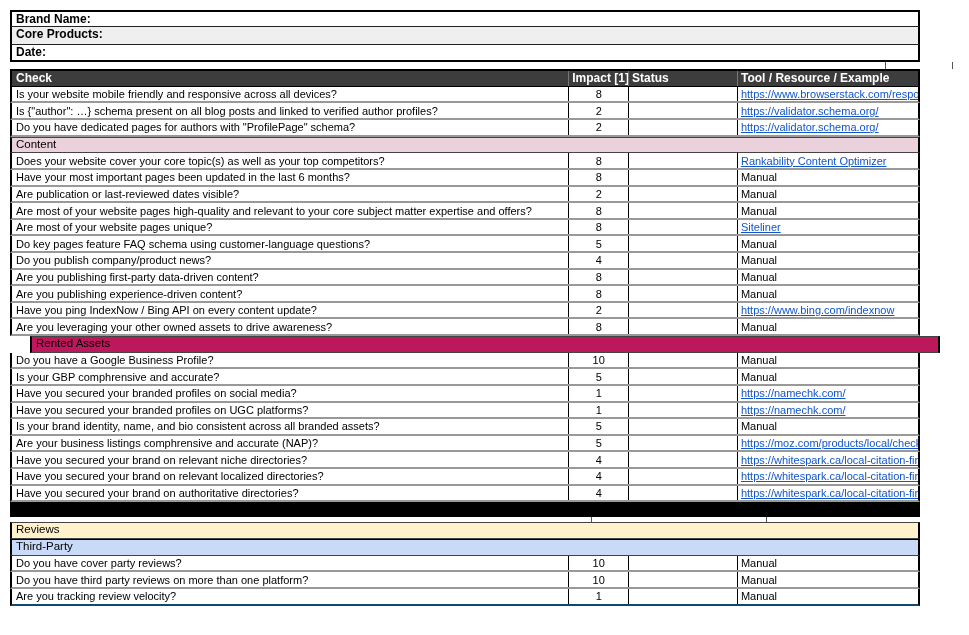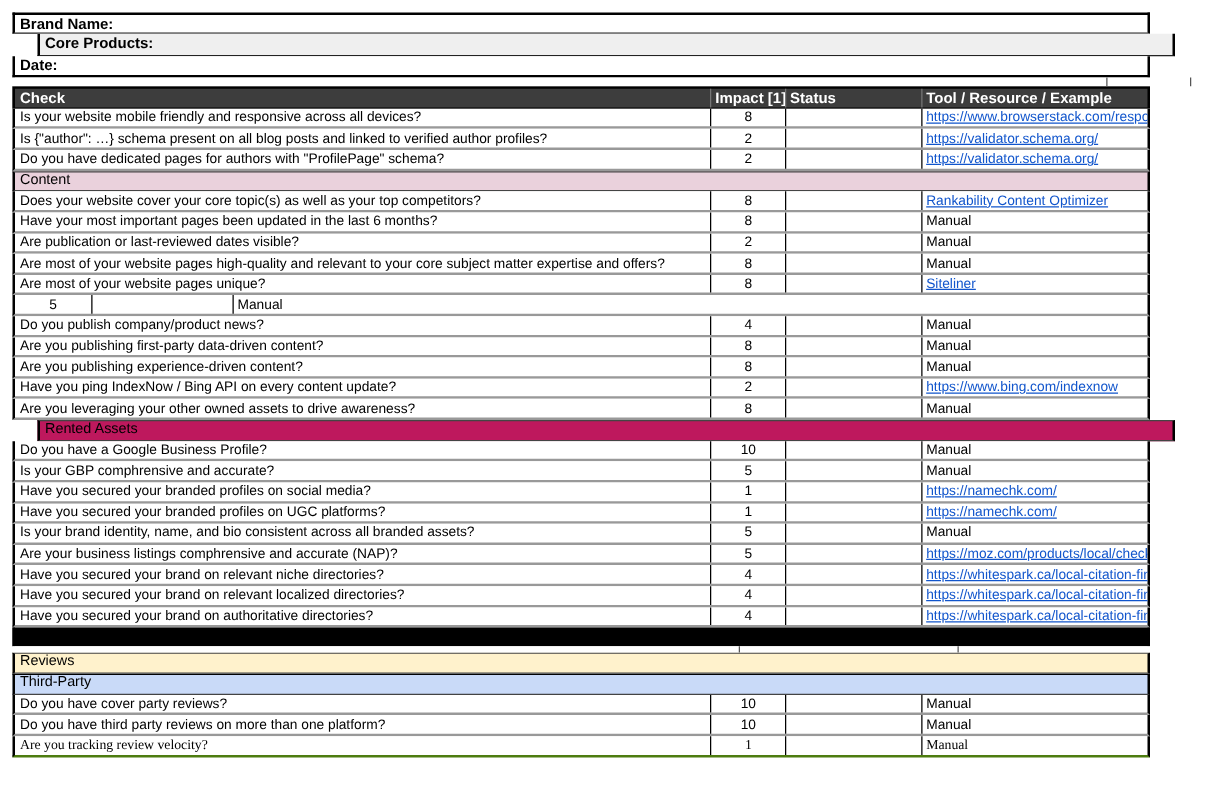--- a/index.html
+++ b/index.html
@@ -3,29 +3,29 @@
 <meta charset="utf-8">
 <style>
   html,body{margin:0;padding:0;background:#fff;}
   #screen{position:relative;width:969px;height:635px;background:#fff;overflow:hidden;
           font-family:"Liberation Sans",sans-serif;color:#000;}
   #sheet{position:absolute;left:10px;top:10px;width:945px;}
   .row{box-sizing:border-box;display:flex;align-items:flex-start;width:910px;
        border-left:2px solid #000;border-right:2px solid #000;background:#fff;}
   .r-top{height:17.3px;border-bottom:1.5px solid #222;font-weight:bold;font-size:12px;padding-left:4px;}
   .r-top.first{border-top:2px solid #000;}
-  .r-top.gray{background:#efefef;margin-left:20px;}
+  .r-top.gray{background:#efefef;}
   .r-gap{height:7px;border:none;position:relative;background:#fff;padding:0;}
   .tick{position:absolute;top:0;bottom:0;width:1px;background:#555;}
   .r-head{height:18px;background:#3d3d3d;color:#ffffff;font-weight:bold;font-size:12px;border-bottom:1px solid #000;}
   .r-data{height:16.6px;border-bottom:2px solid #999;font-size:11px;}
   .r-sec{height:16.8px;border-bottom:1px solid #444;border-top:0.5px solid #444;
          font-weight:normal;font-size:11.5px;padding-left:4px;}
   .r-black{height:15px;background:#000;border-bottom:none;}
-  .r-data.last{border-bottom:2px solid #4d7c0f;font-family:Liberation Serif, serif;}
+  .r-data.last{border-bottom:2px solid #0c4a6e;}
   .c{box-sizing:border-box;height:100%;display:flex;align-items:center;overflow:hidden;white-space:nowrap;}
   .c1{width:579px;border-right:1px solid #000;padding-left:4px;}
   .c2{width:62px;border-right:1px solid #000;justify-content:center;}
   .c3{width:113px;border-right:1px solid #000;padding-left:3px;}
   .c4{width:187px;padding-left:3px;}
   .r-head .c1,.r-head .c2,.r-head .c3{border-right:1px solid #777;}
   .r-head .c2{justify-content:flex-start;padding-left:3px;}
   .lk{color:#1155cc;text-decoration:underline;cursor:pointer;white-space:nowrap;}
   .sec-content{background:#ead1dc;}
   .sec-owned{background:#d9d2e9;}
@@ -118,20 +118,21 @@
     </div>
     <div class="row r-data">
       <div class="c c1">Are most of your website pages unique?</div>
       <div class="c c2">8</div>
       <div class="c c3"></div>
       <div class="c c4">
           <a class="lk">Siteliner</a>
         </div>
     </div>
     <div class="row r-data">
+      <div class="c c1">Do key pages feature FAQ schema using customer-language questions?</div>
       <div class="c c2">5</div>
       <div class="c c3"></div>
       <div class="c c4">Manual</div>
     </div>
     <div class="row r-data">
       <div class="c c1">Do you publish company/product news?</div>
       <div class="c c2">4</div>
       <div class="c c3"></div>
       <div class="c c4">Manual</div>
     </div>

